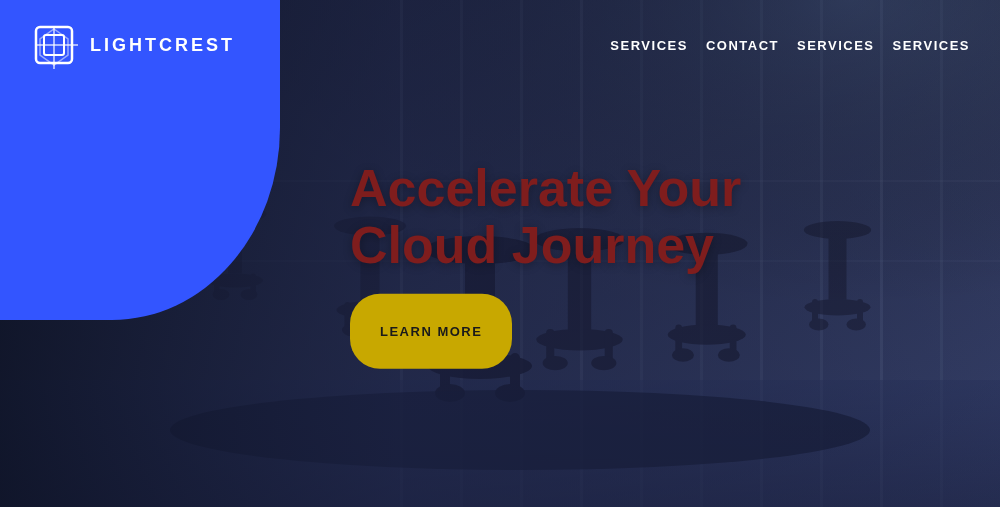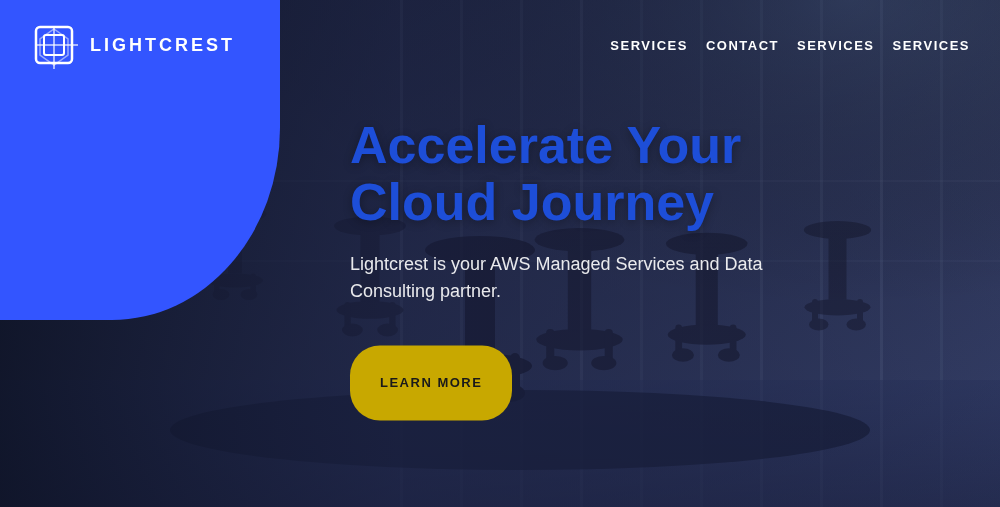--- a/index.html
+++ b/index.html
@@ -115,21 +115,21 @@
     .hero-content {
       position: absolute;
       top: 50%;
       left: 50%;
       transform: translate(-30%, -45%);
       z-index: 5;
       max-width: 700px;
     }
 
     .hero-title {
-      color: #1d4ed8;
+      color: #7f1d1d;
       font-size: 52px;
       font-weight: 800;
       line-height: 1.1;
       margin-bottom: 20px;
       text-shadow: 0 2px 10px rgba(0,0,0,0.3);
     }
 
     .hero-subtitle {
       color: rgba(255, 255, 255, 0.9);
       font-size: 18px;
@@ -290,17 +290,16 @@
     <nav class="nav-links">
       <a class="nav-link">SERVICES</a>
       <a class="nav-link">CONTACT</a>
       <a class="nav-link">SERVICES</a>
       <a class="nav-link">SERVICES</a>
     </nav>
   </header>
 
   <div class="hero-content">
     <h1 class="hero-title">Accelerate Your Cloud Journey</h1>
-    <p class="hero-subtitle">Lightcrest is your AWS Managed Services and Data Consulting partner.</p>
     <button class="cta-button">LEARN MORE</button>
   </div>
 
 </div>
 
 </body></html>

